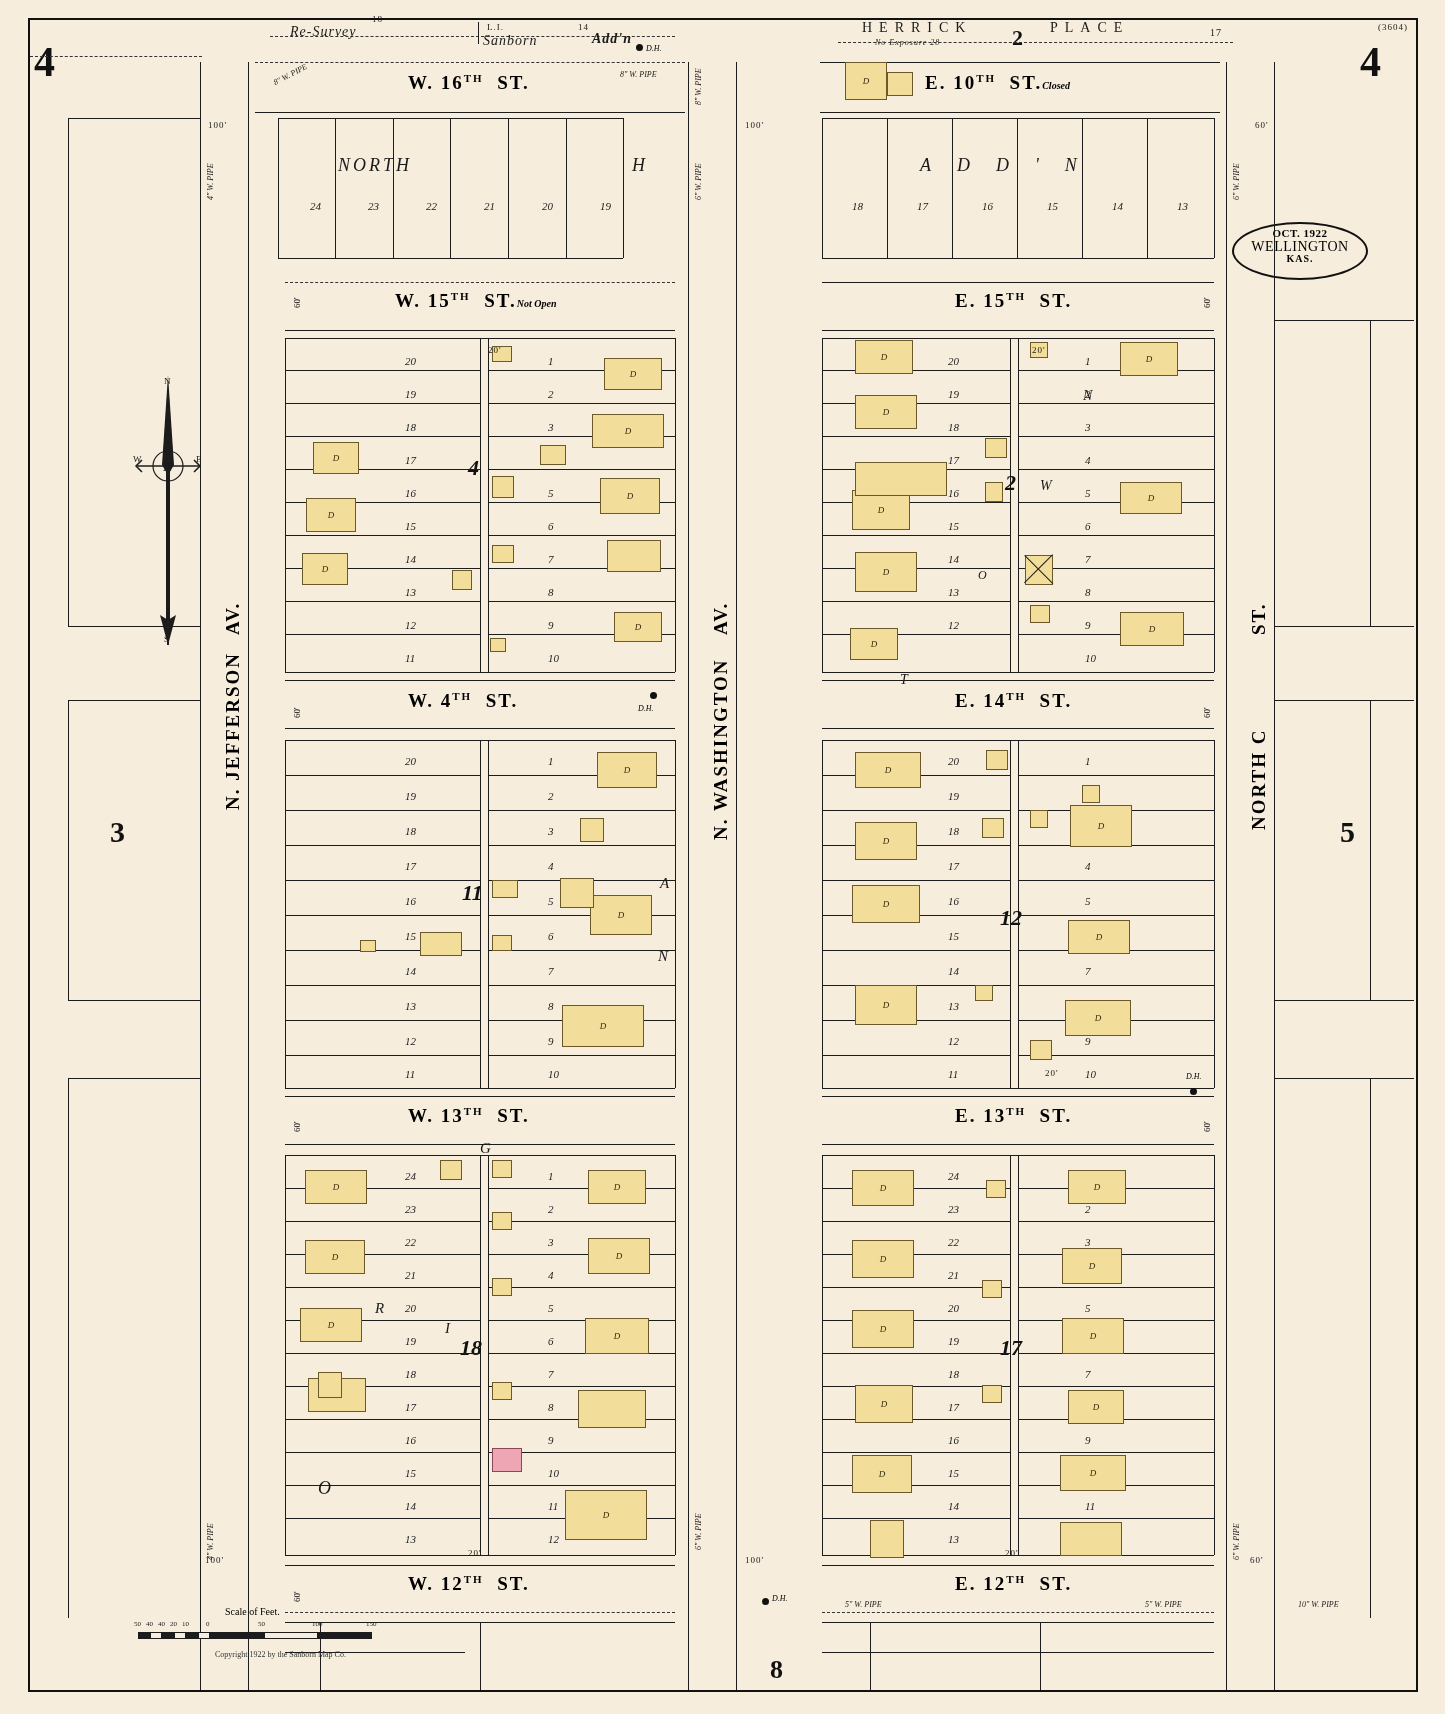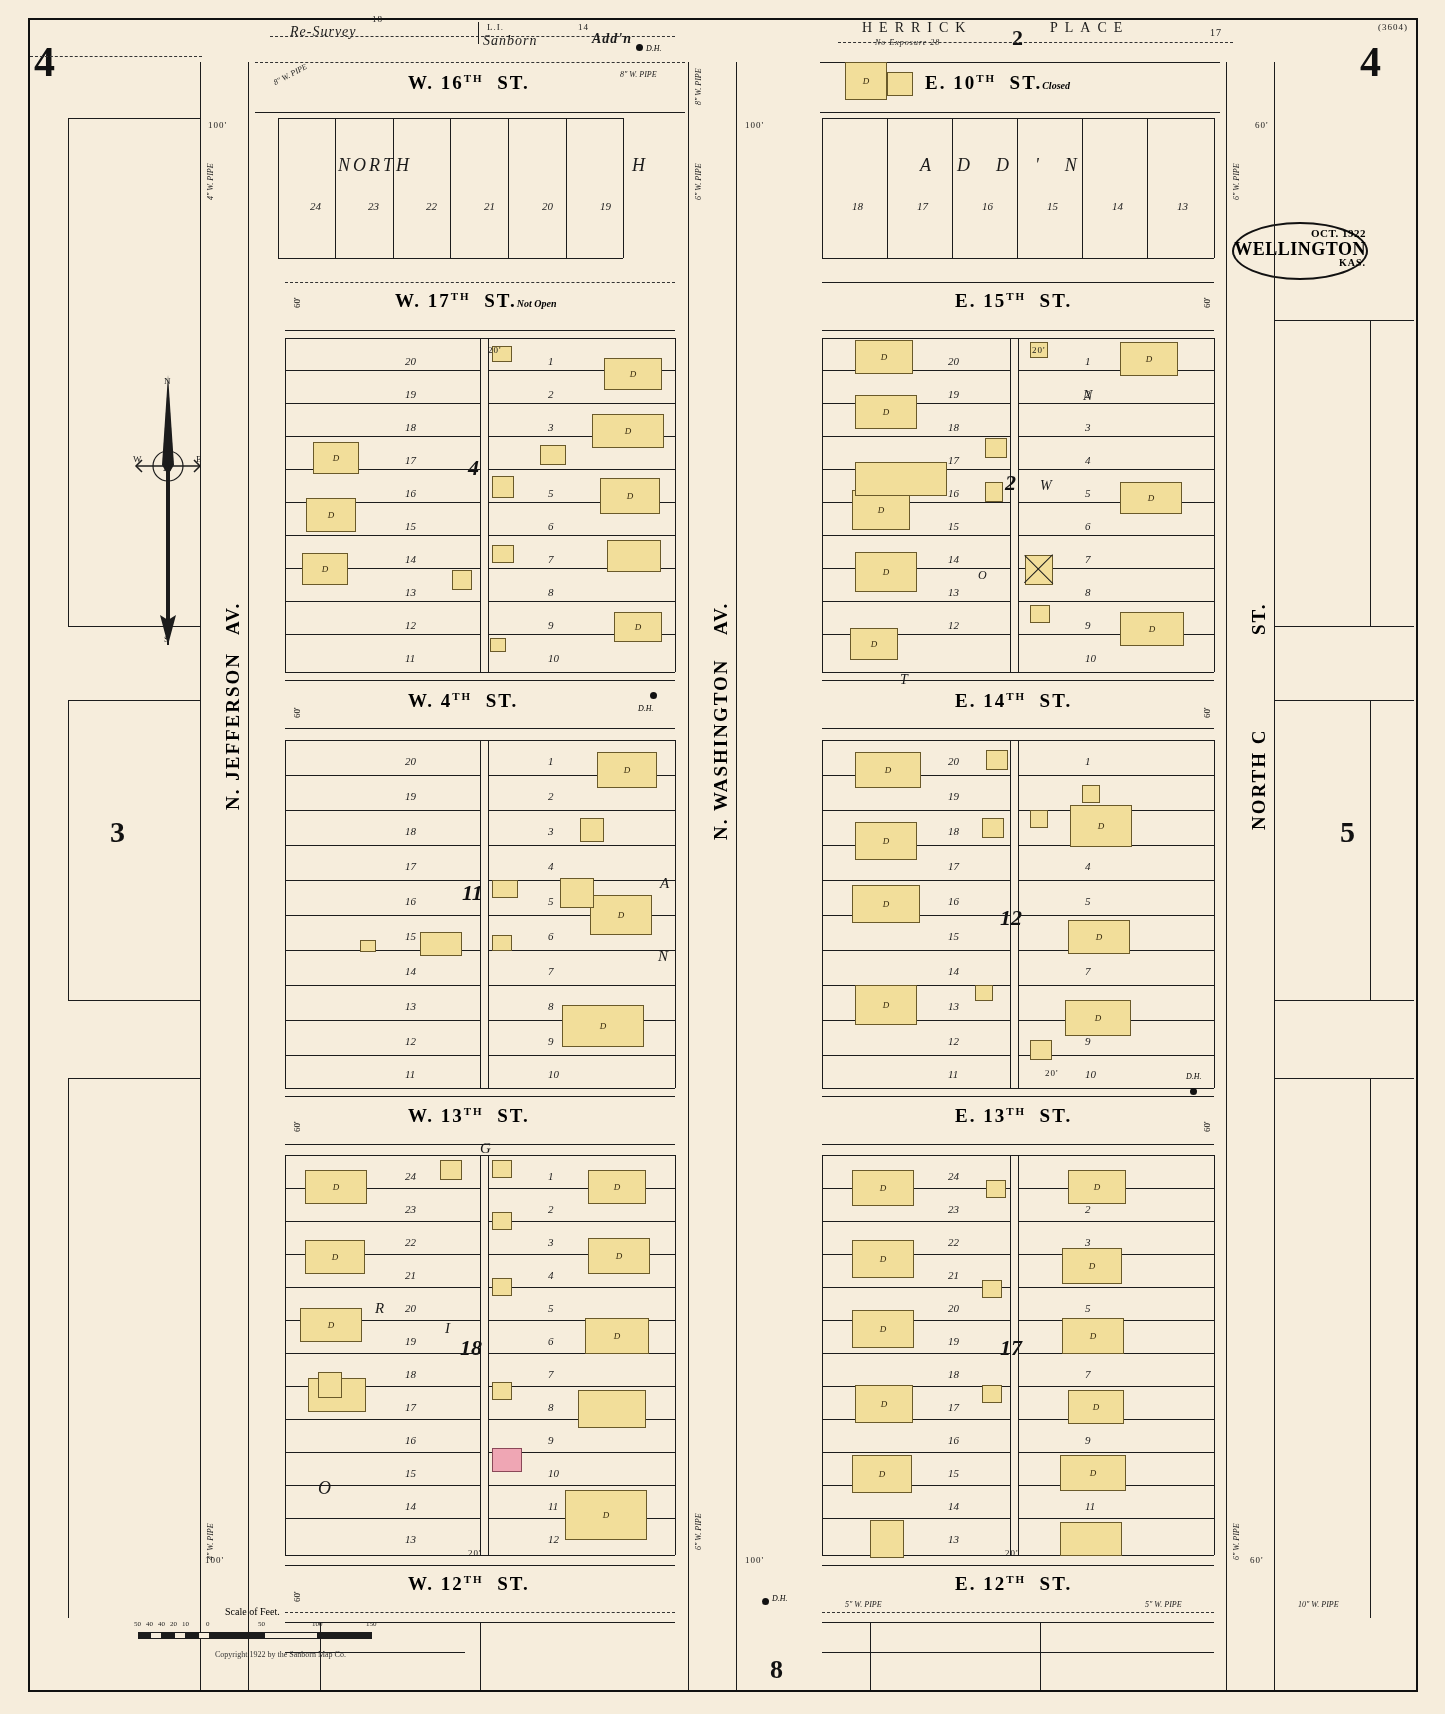--- a/index.html
+++ b/index.html
@@ -96,21 +96,21 @@
     position: absolute;
     width: 132px;
     height: 54px;
     border: 2px solid #111;
     border-radius: 50%;
     text-align: center;
     background: #f6eddc;
     line-height: 1.05;
   }
   .stamp .s1 { font-size: 11px; font-weight: bold; letter-spacing: .5px; margin-top:4px;}
-  .stamp .s2 { font-size: 18px; font-weight: bold; letter-spacing: .5px; }
+  .stamp .s2 { font-size: 14px; font-weight: normal; letter-spacing: .5px; }
   .stamp .s3 { font-size: 10px; font-weight: bold; letter-spacing: 1px; }
   
   .scalebar { position: absolute; }
   .scalebar .bar { position:absolute; height: 7px; background:#1c1c1c; }
   .scalebar .bar.w { background:#f6eddc; border:1px solid #1c1c1c; box-sizing:border-box;}
   .scaletxt { position:absolute; font-size:10px; }
   .copyr { position:absolute; font-size:8px; color:#333; }
   .tick { position:absolute; font-size:7px; color:#222; }
   .pipe {
     position:absolute;
@@ -196,31 +196,31 @@
   <div class="lotnum" style="left:982px; top:200px;">16</div>
   <div class="lotnum" style="left:1047px; top:200px;">15</div>
   <div class="lotnum" style="left:1112px; top:200px;">14</div>
   <div class="lotnum" style="left:1177px; top:200px;">13</div>
 
   <div class="bldg" style="left:845px; top:62px; width:42px; height:38px;">
       <span class="d">D</span>
     </div>
   <div class="bldg" style="left:887px; top:72px; width:26px; height:24px;"></div>
 
-  <div class="stamp" style="left:1232px; top:222px;text-align:right;">
+  <div class="stamp" style="left:1232px; top:222px;">
     <div class="s1">OCT. 1922</div>
     <div class="s2">WELLINGTON</div>
     <div class="s3">KAS.</div>
   </div>
 
   <div class="dash-h" style="left:285px; top:282px; width:390px;"></div>
   <div class="ln hln" style="left:285px; top:330px; width:390px;"></div>
   <div class="ln hln" style="left:822px; top:282px; width:392px;"></div>
   <div class="ln hln" style="left:822px; top:330px; width:392px;"></div>
-  <div class="street" style="position:absolute; left:395px; top:290px;"><span>W. 17</span><span class="sup">TH</span> &nbsp;<span>ST.</span><span class="smallnote">Not Open</span></div>
+  <div class="street" style="position:absolute; left:395px; top:290px;"><span>W. 15</span><span class="sup">TH</span> &nbsp;<span>ST.</span><span class="smallnote">Not Open</span></div>
   <div class="street" style="position:absolute; left:955px; top:290px;"><span>E. 15</span><span class="sup">TH</span> &nbsp;<span>ST.</span></div>
 
   <div class="ln hln" style="left:285px; top:338px; width:390px;"></div>
   <div class="ln hln" style="left:285px; top:672px; width:390px;"></div>
   <div class="ln vln" style="left:285px; top:338px; height:334px;"></div>
   <div class="ln vln" style="left:675px; top:338px; height:334px;"></div>
   <div class="ln vln" style="left:480px; top:338px; height:334px;"></div>
   <div class="ln vln" style="left:488px; top:338px; height:334px;"></div>
   <div class="blocknum" style="left:468px; top:455px;">4</div>
 

